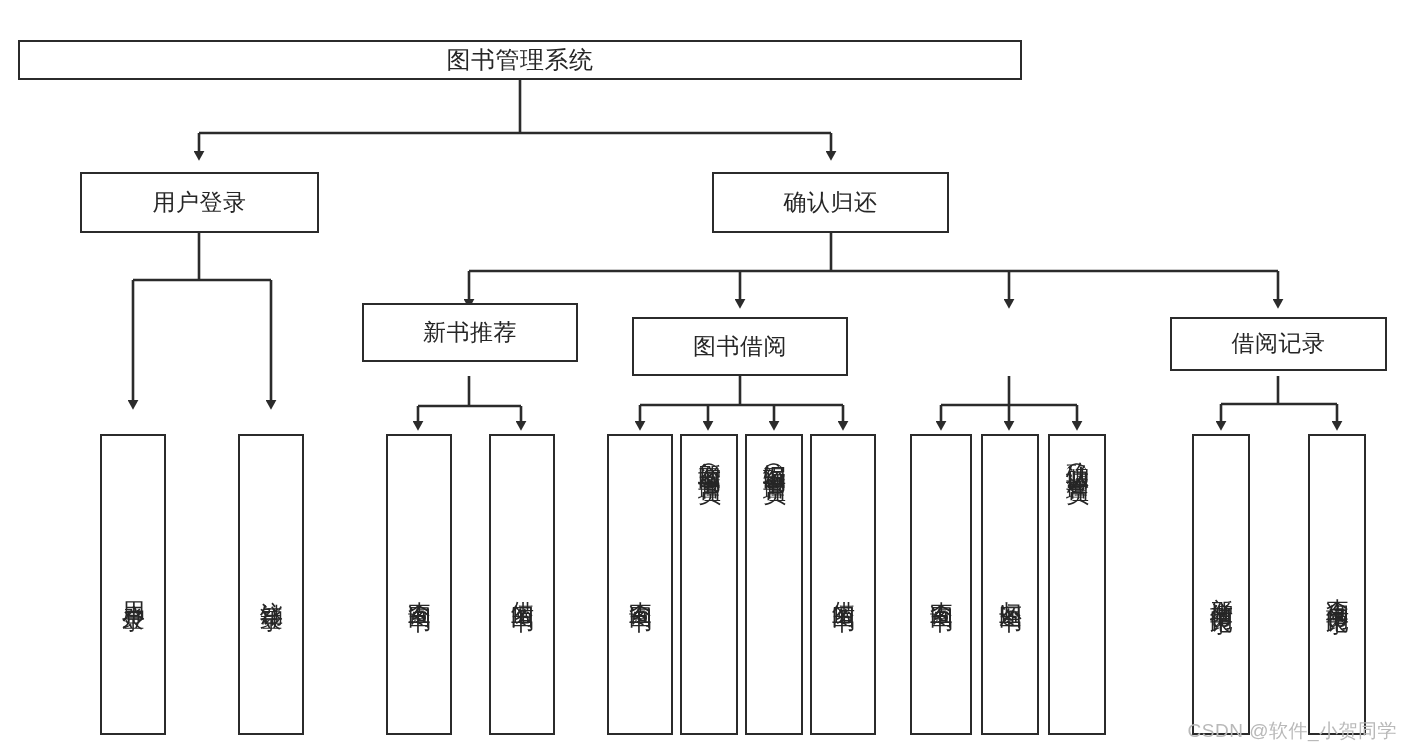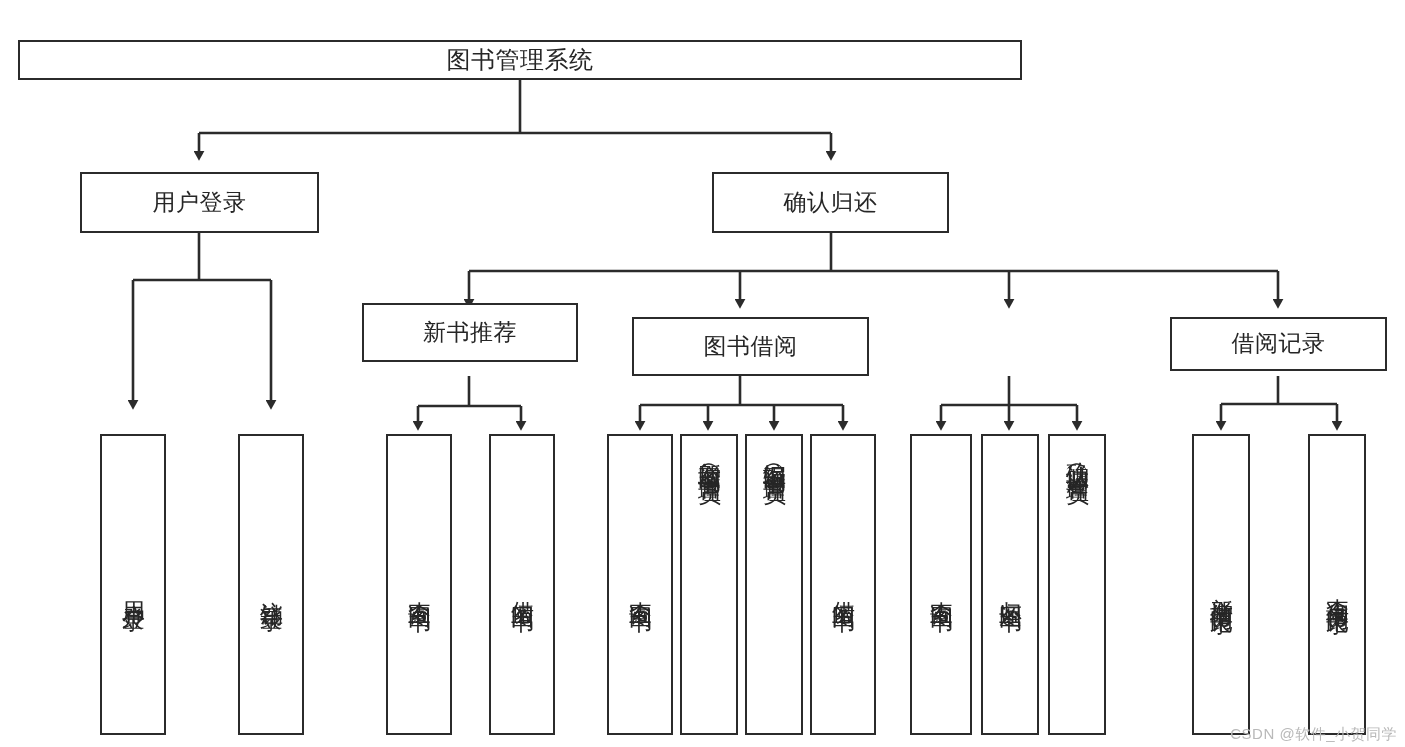--- a/index.html
+++ b/index.html
@@ -63,21 +63,21 @@
     letter-spacing: 3px;
     white-space: nowrap;
   }
   .node.v.top .node-label {
     margin-top: 0px;
   }
   #watermark {
     position: absolute;
     right: 8px;
     bottom: 3px;
-    font-size: 15px;
+    font-size: 19px;
     color: #b9b9b9;
     white-space: nowrap;
     letter-spacing: 0.5px;
     pointer-events: none;
   }
 </style>
 </head>
 <body>
 
 <div id="diagram-root">
@@ -140,21 +140,21 @@
   <div class="node h" style="left:80px; top:172px; width:239px; height:61px;">
     <span class="node-label">用户登录</span>
   </div>
   <div class="node h" style="left:712px; top:172px; width:237px; height:61px;">
     <span class="node-label">确认归还</span>
   </div>
 
   <div class="node h" style="left:362px; top:303px; width:216px; height:59px;">
     <span class="node-label">新书推荐</span>
   </div>
-  <div class="node h" style="left:632px; top:317px; width:237px; height:59px;">
+  <div class="node h" style="left:632px; top:317px; width:216px; height:59px;">
     <span class="node-label">图书借阅</span>
   </div>
   <div class="node h" style="left:1170px; top:317px; width:217px; height:54px;">
     <span class="node-label">借阅记录</span>
   </div>
 
   <div class="node v" style="left:100px; top:434px; width:66px; height:301px; align-items:center;">
     <span class="node-label">用户登录</span>
   </div>
   <div class="node v" style="left:238px; top:434px; width:66px; height:301px; align-items:center;">

